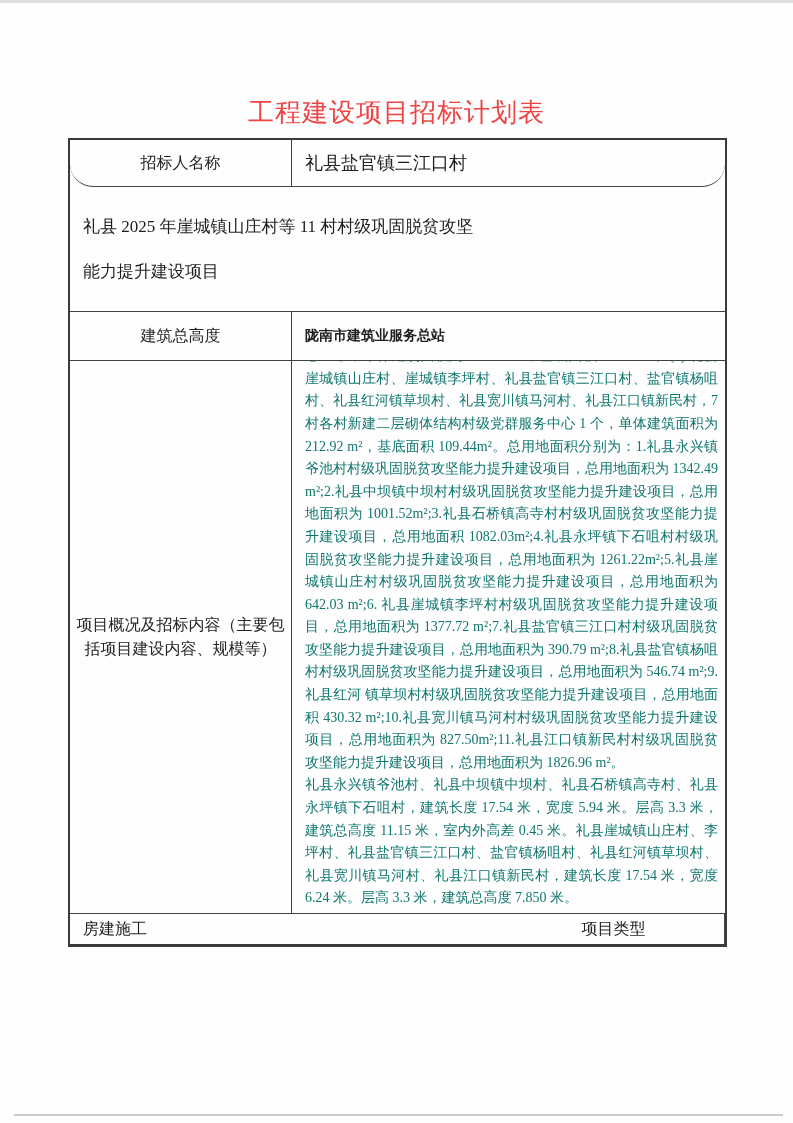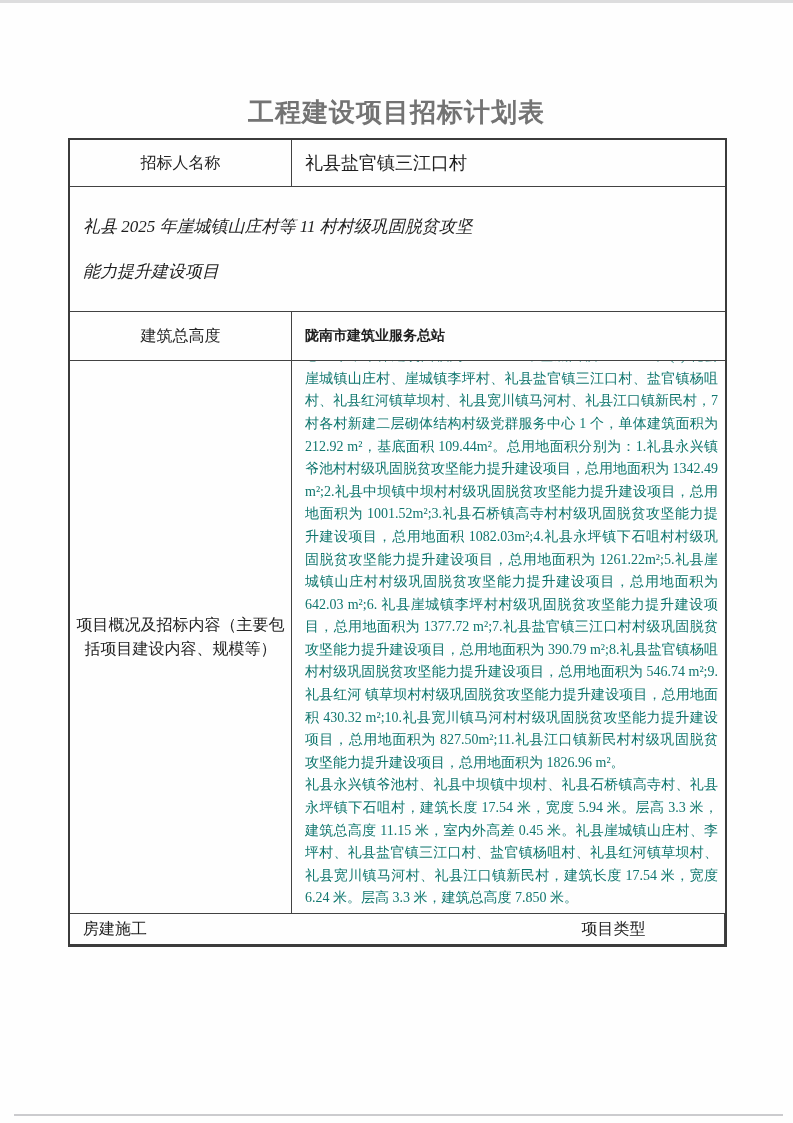--- a/index.html
+++ b/index.html
@@ -20,21 +20,21 @@
     position:absolute; left:0; top:0; width:100%; height:3px;
     background:#b5b5b8; opacity:.45;
   }
   .scan-bottom-line {
     position:absolute; left:14px; right:10px; top:1114px; height:2px;
     background:#c2c2c6; opacity:.85;
   }
   .title {
     position:absolute; top:95px; left:0; width:100%;
     margin:0; text-align:center;
-    font-size:26px; font-weight:bold; color:#737373;
+    font-size:26px; font-weight:normal; color:#ef4444;
     letter-spacing:1px;
   }
   .doc-table {
     position:absolute; left:68px; top:138px; width:659px;
     border:2px solid #3b3b3b; border-bottom-width:3px;
     box-sizing:border-box;
     background:transparent;
   }
   .t-row { display:flex; border-bottom:1px solid #424242; }
   .t-row:last-child { border-bottom:none; }
@@ -46,28 +46,28 @@
     font-size:16px; line-height:24px; color:#242424;
     border-right:1px solid #424242;
     padding:2px 6px;
   }
   .value {
     flex:1;
     display:flex; flex-direction:column; justify-content:center;
     padding:3px 8px 3px 13px;
     font-size:17px; color:#1e1e1e;
   }
-  .r1 { height:46px; }
+  .r1 { height:46px;border-radius:23px; }
   .r2 { height:124px; }
   .r3 { height:48px; }
   .r4 { height:56px; }
   .r5 { height:552px; }
   .r6 { height:30px; }
   .v-tenderer  { font-size:18px; }
-  .v-proj      { row-gap:21px; font-size:17px; line-height:24px;font-style:italic; }
+  .v-proj      { row-gap:21px; font-size:17px; line-height:24px; }
   .v-supervise { font-size:14px; font-weight:bold; }
   .v-approval  { font-size:15px; line-height:26px; text-align:justify; }
   .v-overview  {
     justify-content:flex-end;
     padding-top:5px; padding-right:7px;
     font-size:14px; line-height:22.6px;
     text-align:justify; color:#0f766e;
   }
   .v-overview p { margin:0; }
   .v-type { font-size:16px; }

